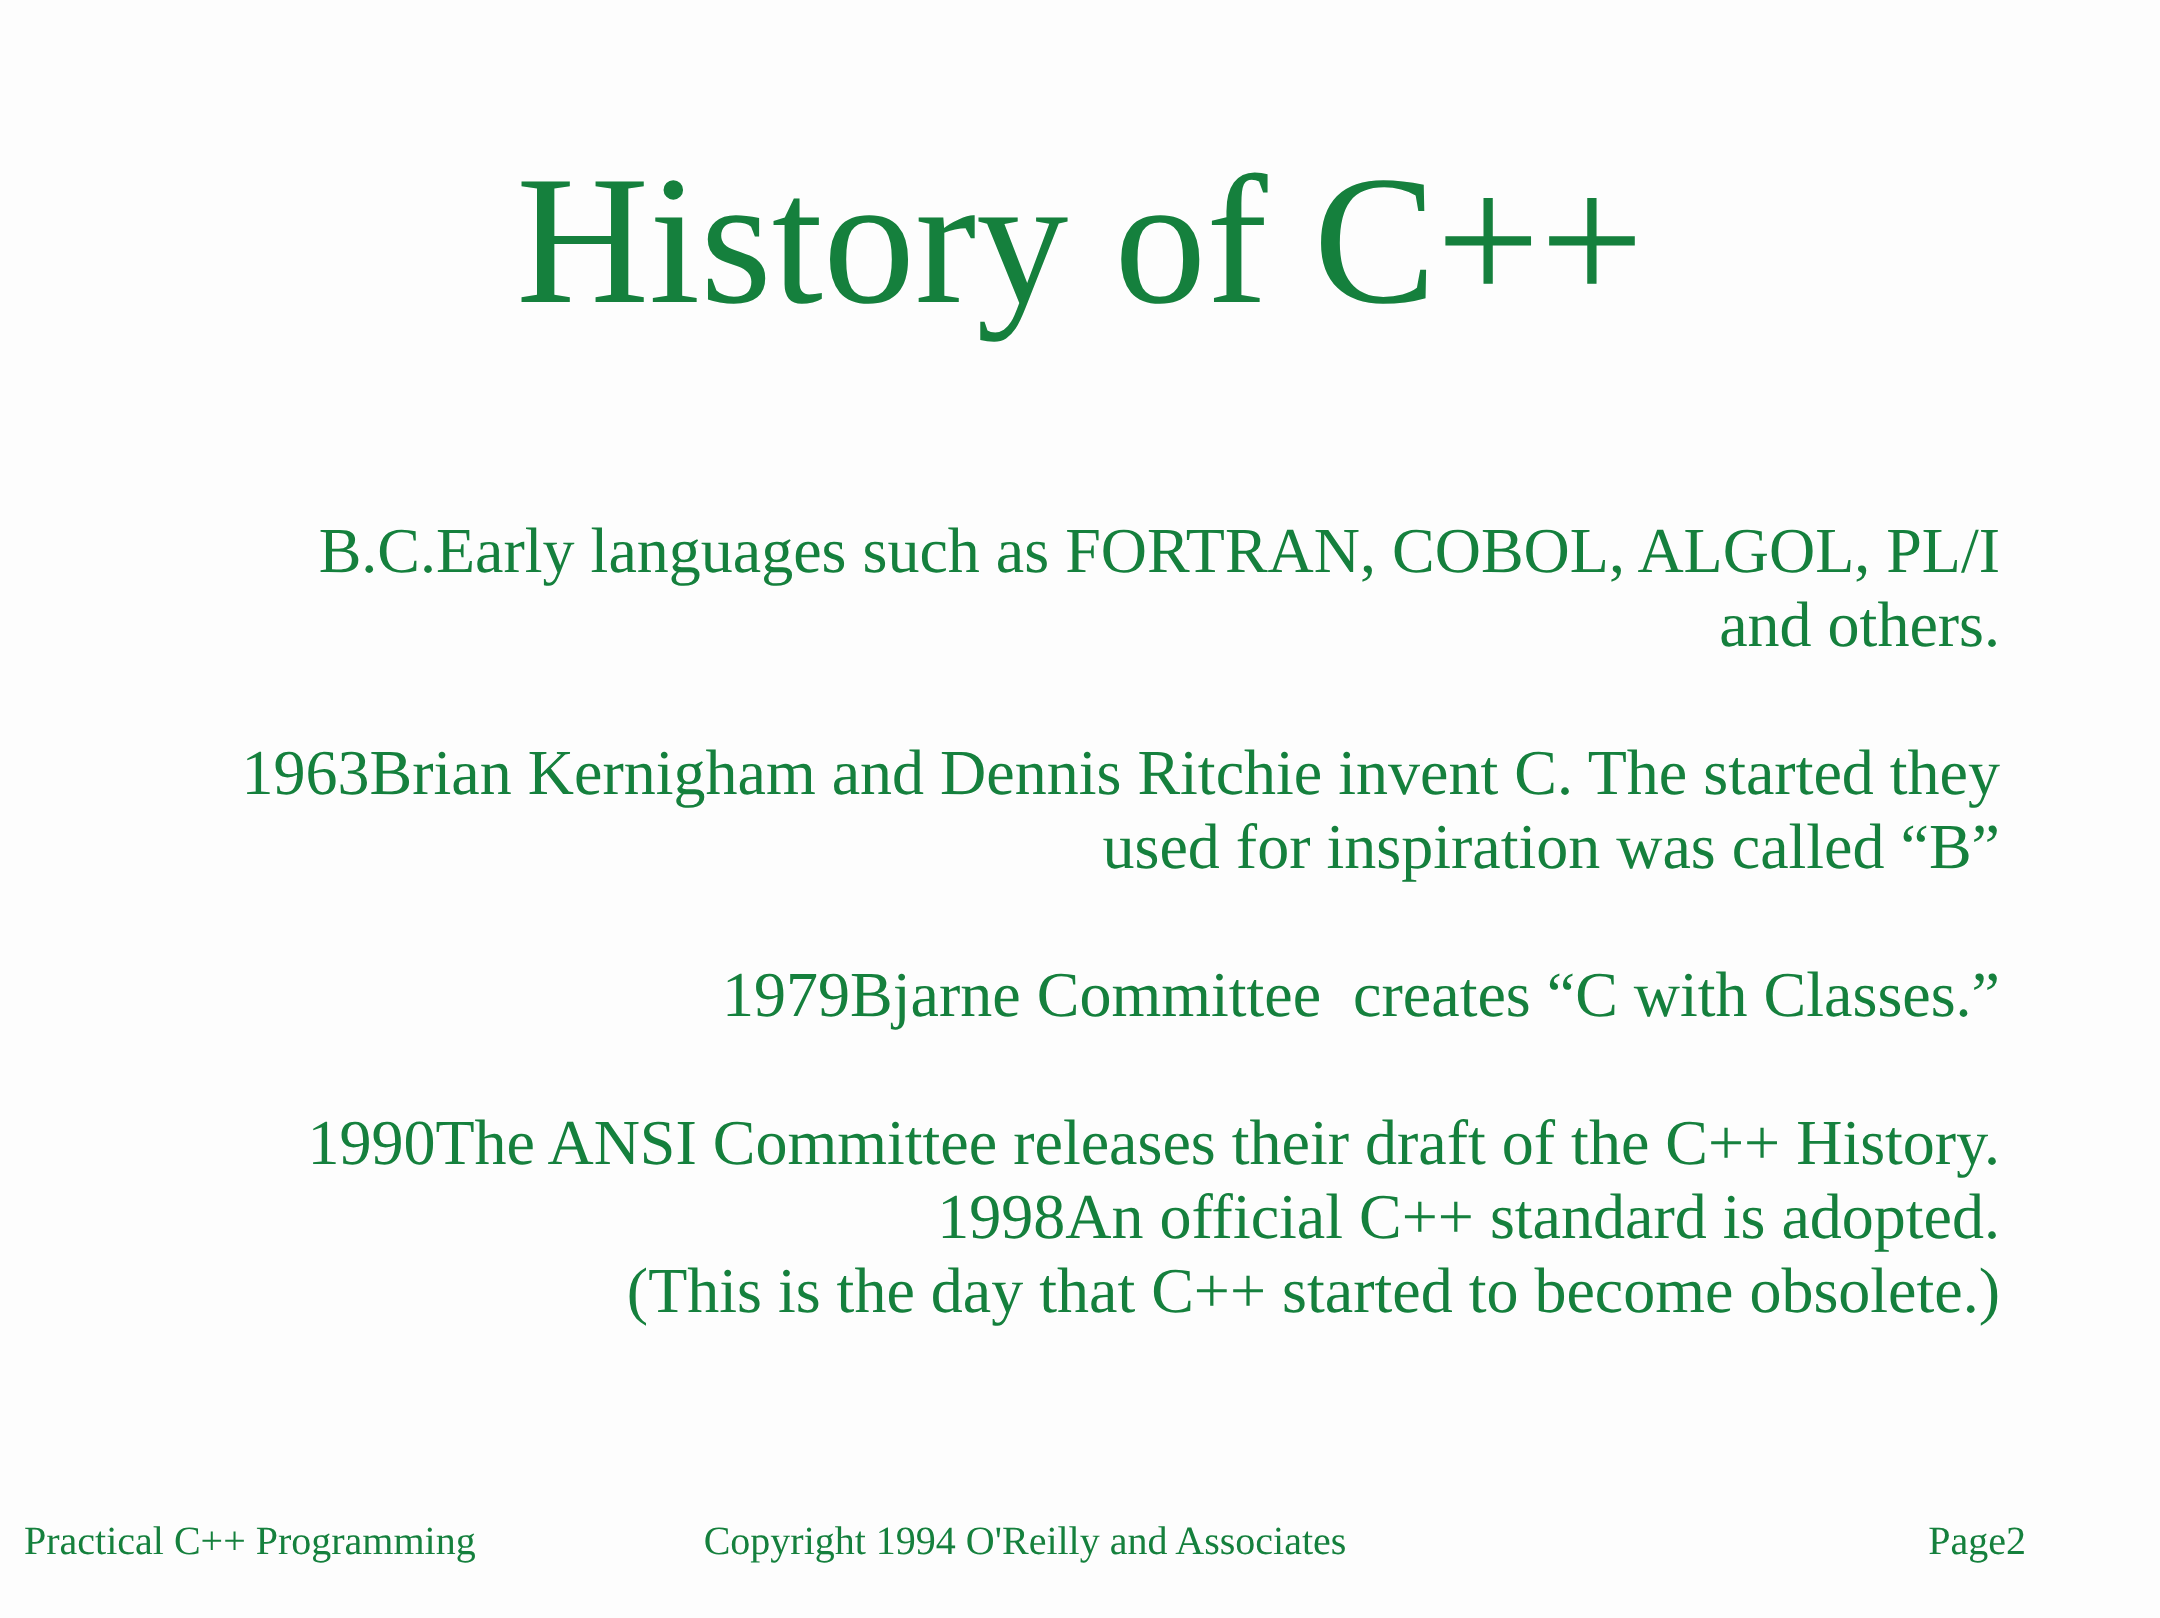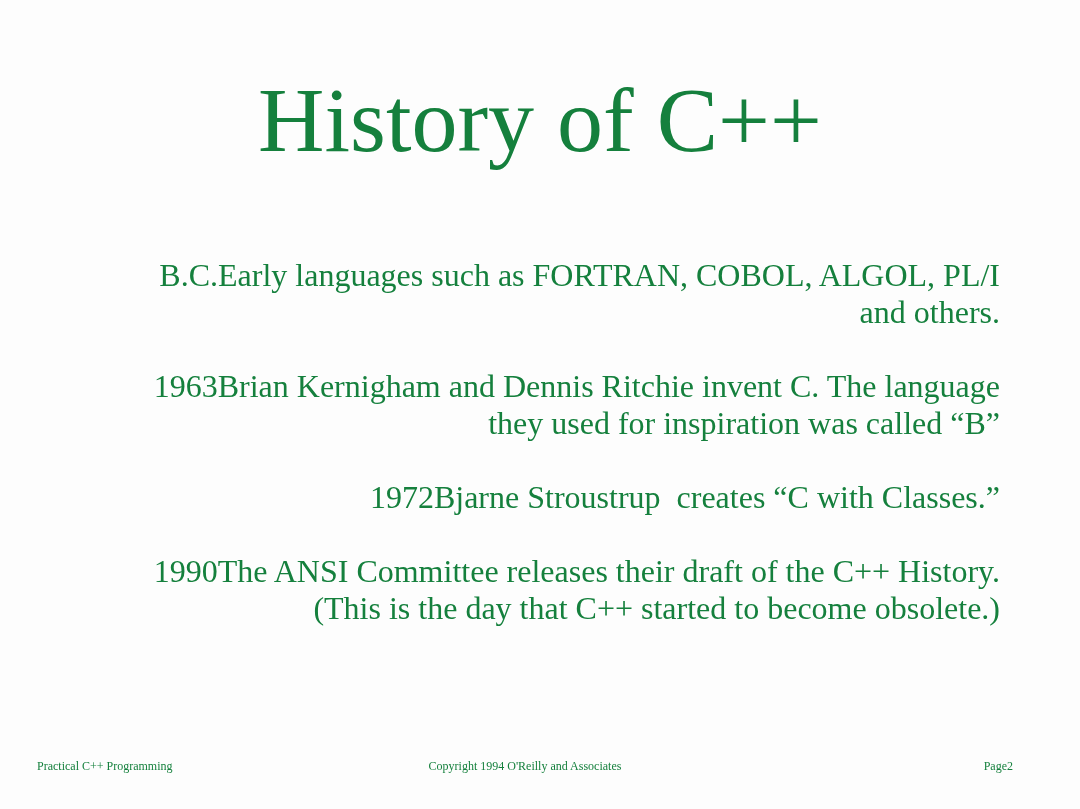--- a/index.html
+++ b/index.html
@@ -43,45 +43,46 @@
     width: 97px;
   }
   .note {
     padding-left: 45px;
     margin-bottom: 12px;
     white-space: pre-wrap;
   }
   .footer {
     position: absolute;
     top: 760px;
-    left: 37px;
+    left: 12px;
     right: 67px;
     display: grid;
     grid-template-columns: 1fr auto 1fr;
     align-items: baseline;
-    font-size: 12px;
+    font-size: 20px;
     line-height: 1.15;
     text-align: center;
   }
   .footer .left   { justify-self: start; }
   .footer .center { justify-self: center; }
   .footer .right  { justify-self: end; }
 </style>
 </head>
 <body>
 
 <div class="slide">
 
   <h1 class="title">History of C++</h1>
 
   <div class="timeline">
     <p class="entry"><span class="year">B.C.</span><span>Early languages such as FORTRAN, COBOL, ALGOL, PL/I and others.</span></p>
-    <p class="entry"><span class="year">1963</span><span>Brian Kernigham and Dennis Ritchie invent C. The language they used for inspiration was called “B”</span></p>
-    <p class="entry"><span class="year">1972</span><span>Bjarne Stroustrup  creates “C with Classes.”</span></p>
+    <p class="entry"><span class="year">1963</span><span>Brian Kernigham and Dennis Ritchie invent C. The started they used for inspiration was called “B”</span></p>
+    <p class="entry"><span class="year">1979</span><span>Bjarne Committee  creates “C with Classes.”</span></p>
     <p class="entry tight"><span class="year">1990</span><span>The ANSI Committee releases their draft of the C++ History.</span></p>
+    <p class="entry tight"><span class="year">1998</span><span>An official C++ standard is adopted.</span></p>
     <p class="entry note">(This is the day that C++ started to become obsolete.)</p>
   </div>
 
   <div class="footer">
     <span class="left">Practical C++ Programming</span>
     <span class="center">Copyright 1994 O'Reilly and Associates</span>
     <span class="right">Page2</span>
   </div>
 
 </div>

